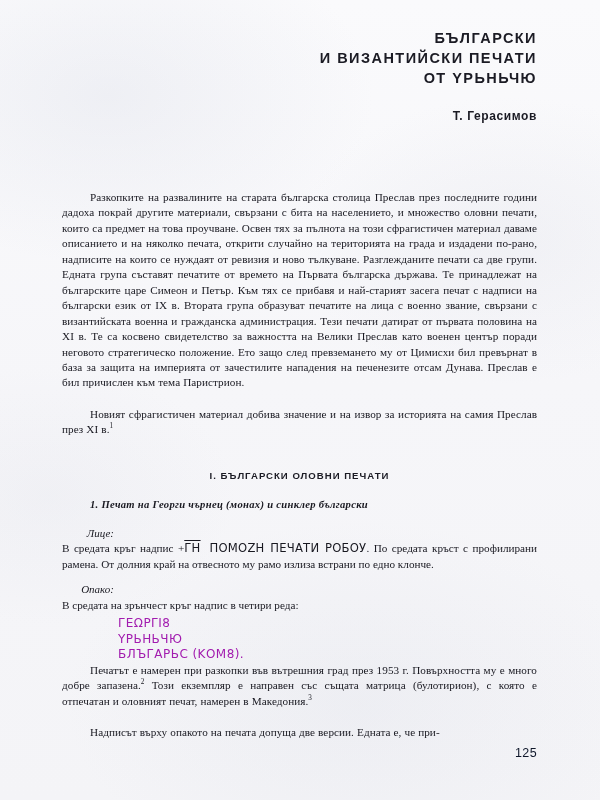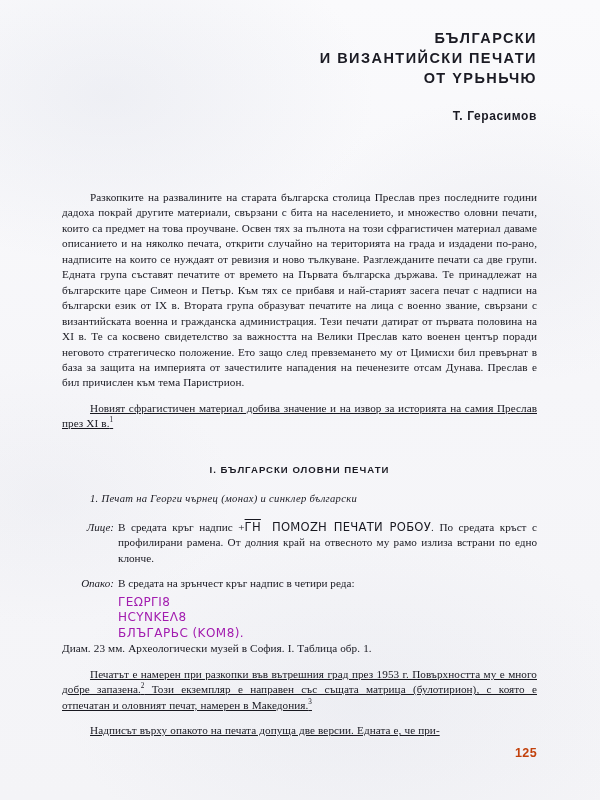--- a/index.html
+++ b/index.html
@@ -74,52 +74,53 @@
     margin: 0;
     font-size: 11.2px;
     line-height: 15.45px;
     text-align: justify;
     text-indent: 28px;
     color: #181820;
     letter-spacing: 0.05px;
     word-spacing: 0.2px;
     -webkit-font-smoothing: antialiased;
   }
-  p.para + p.para { margin-top: 10px; text-decoration: underline; }
+  p.para + p.para { margin-top: 16px; }
   sup {
     font-size: 7.2px;
     vertical-align: super;
     line-height: 0;
   }
 
   
   .section-heading {
     margin-top: 32px;
     text-align: center;
     font-family: "Liberation Sans", "DejaVu Sans", sans-serif;
     font-weight: bold;
     font-size: 9.6px;
     letter-spacing: 1.0px;
     color: #1b1b24;
   }
   .item-heading {
     margin-top: 18px;
     font-style: italic;
-    font-weight: normal;
+    font-weight: bold;
     font-size: 10.6px;
     letter-spacing: 0.3px;
     padding-left: 28px;
     color: #181820;
   }
 
   
   .desc-block { margin-top: 16px; }
   .desc-row {
     display: flex;
     align-items: flex-start;
+    flex-direction: column;
   }
   .desc-row + .desc-row { margin-top: 10px; }
   .desc-label {
     flex: 0 0 auto;
     width: 52px;
     font-style: italic;
     font-size: 11px;
     line-height: 15.45px;
     text-align: right;
     padding-right: 4px;
@@ -160,23 +161,23 @@
 
   .after-inscription { margin-top: 11px; }
   p.para.noindent { text-indent: 0; }
 
   
   .page-number {
     position: absolute;
     right: 63px;
     bottom: 40px;
     font-family: "Liberation Sans", "DejaVu Sans", sans-serif;
-    font-weight: bold;
+    font-weight: normal;
     font-size: 12.5px;
-    color: #c2410c;
+    color: #0f172a;
     letter-spacing: 0.4px;
   }
 </style>
 </head>
 <body>
 
 <div class="paper-texture"></div>
 
 <div class="page">
 
@@ -204,27 +205,26 @@
         <div class="desc-text"><span>В средата кръг надпис +</span><span class="greek-inline overline-abbrev">ГН</span>&nbsp;&nbsp;<span class="greek-inline">ПОМОZН ПЕЧАТИ РОБОУ</span><span>. По средата кръст с профилирани рамена. От долния край на отвесното му рамо излиза встрани по едно клонче.</span></div>
       </div>
 
       <div class="desc-row">
         <div class="desc-label">Опако:</div>
         <div class="desc-text">В средата на зрънчест кръг надпис в четири реда:</div>
       </div>
 
       <div class="inscription">
         <div class="inscription-line">ГЕΩΡΓΙ8</div>
-        <div class="inscription-line">НСΥΝΚΕΛ8</div>
+        <div class="inscription-line">ΥΡЬНЬЧЮ</div>
         <div class="inscription-line">БЛЪГАРЬС  (ΚΟΜ8).</div>
       </div>
 
     </div>
 
-    <p class="para noindent after-inscription">Диам. 23 мм. Археологически музей в София. I. Таблица обр. 1.</p>
 
     <p class="para"><span>Печатът е намерен при разкопки във вътрешния град през 1953 г. Повърхността му е много добре запазена.</span><sup>2</sup><span> Този екземпляр е направен със същата матрица (булотирион), с която е отпечатан и оловният печат, намерен в Македония.</span><sup>3</sup></p>
 
     <p class="para">Надписът върху опакото на печата допуща две версии. Едната е, че при-</p>
 
   </div>
 
   <div class="page-number">125</div>
 
 </div>

